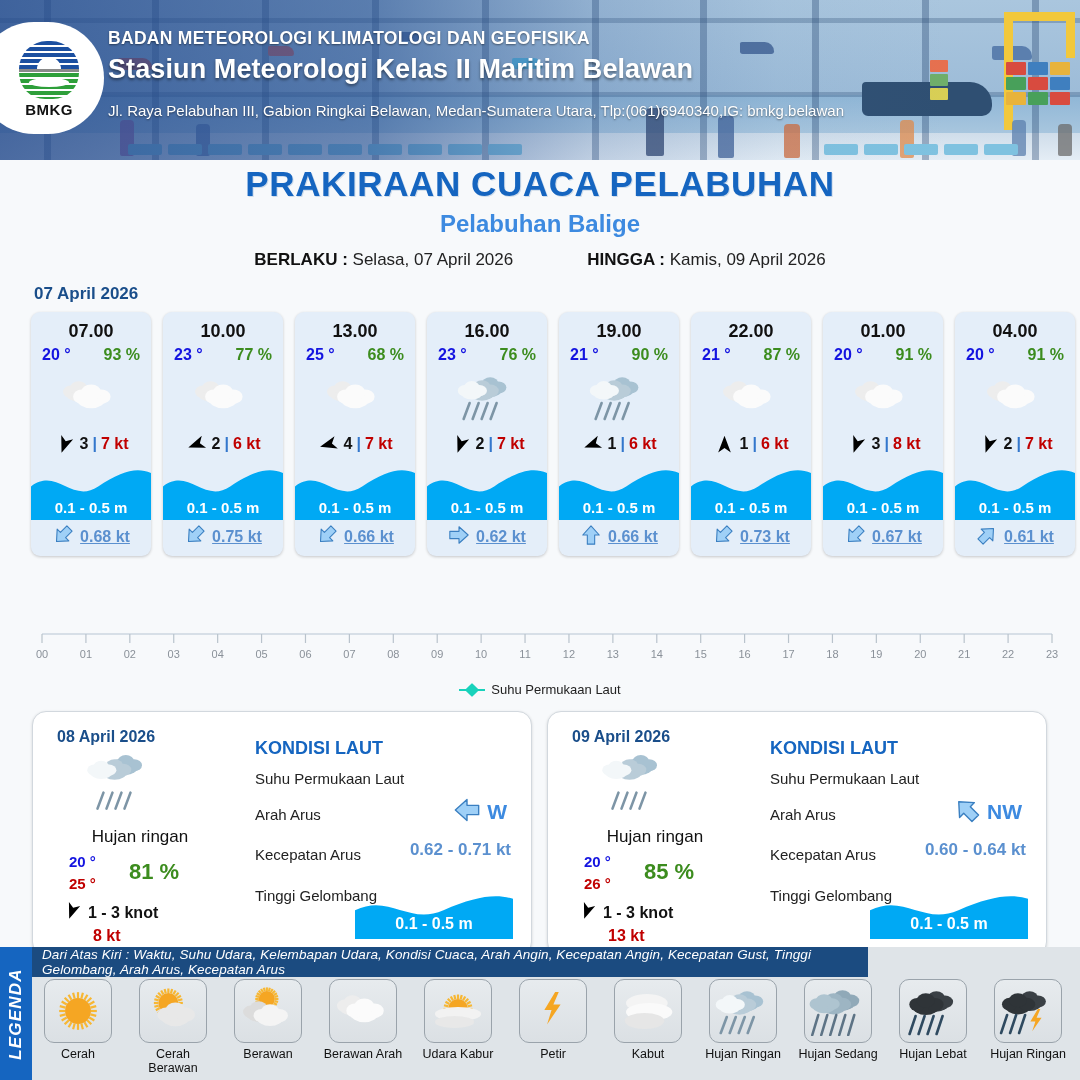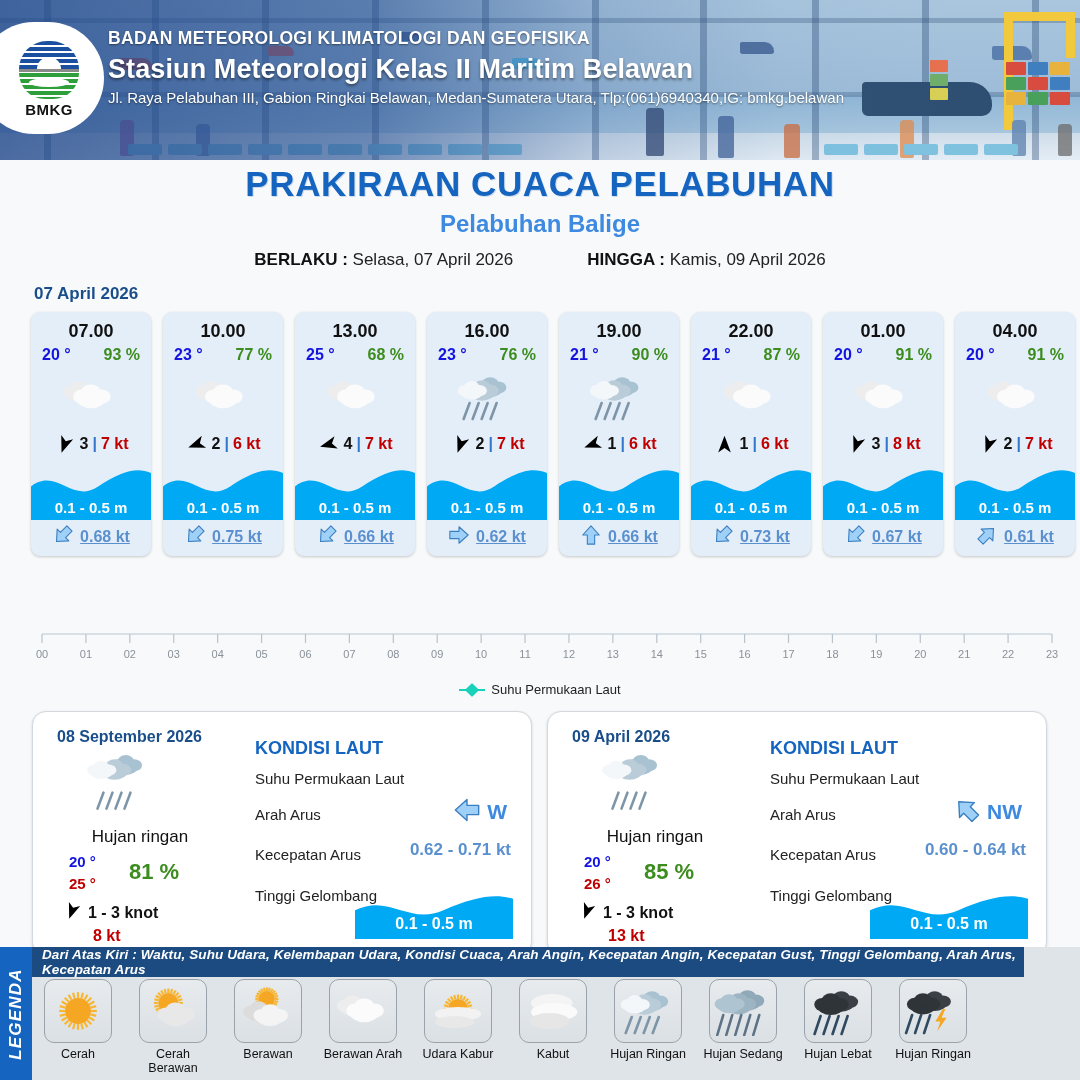--- a/index.html
+++ b/index.html
@@ -64,21 +64,21 @@
     content:""; position:absolute; left:10px; top:5px; width:40px; height:9px;
     background:#fff; border-radius:50%;
   }
   .logo-text { font-size:15px; font-weight:bold; color:#111; letter-spacing:.4px; margin-top:2px;}
 
   .hdr-texts { position:absolute; left:108px; top:28px; z-index:5; }
   .hdr-line1 { font-size:17.5px; font-weight:bold; color:#fff; letter-spacing:.3px;
                text-shadow:0 1px 2px rgba(0,0,0,.45); }
   .hdr-line2 { font-size:27px; font-weight:bold; color:#fff; margin-top:5px;
                letter-spacing:.1px; text-shadow:0 2px 3px rgba(0,0,0,.45); }
-  .hdr-line3 { font-size:15px; color:#fff; margin-top:4px;
+  .hdr-line3 { font-size:15px; color:#fff; margin-top:17px;
                text-shadow:0 1px 2px rgba(0,0,0,.5); }
 
   
   .title-main {
     text-align:center; margin-top:4px;
     font-size:35px; font-weight:bold; color:#1565c0;
     letter-spacing:.6px;
     text-shadow:1px 1px 0 #cfdcea;
   }
   .title-sub {
@@ -187,23 +187,23 @@
   .legenda-side {
     position:absolute; left:0; top:0; width:32px; height:133px;
     background:#1565c0;
     display:flex; align-items:center; justify-content:center;
   }
   .legenda-side span {
     transform:rotate(-90deg); white-space:nowrap;
     color:#fff; font-size:17px; font-weight:bold; font-style:italic; letter-spacing:1.2px;
   }
   .legenda-note {
-    position:absolute; left:32px; top:0; width:992px; height:30px;
+    position:absolute; left:32px; top:0; width:836px; height:30px;
     background:#1b4b80; color:#fff;
-    font-size:13.5px; font-style:italic; font-weight:bold;
+    font-size:13.5px; font-style:italic; font-weight:normal;
     display:flex; align-items:center; padding-left:10px;
     letter-spacing:.1px;
   }
   .legenda-items {
     position:absolute; left:36px; top:32px; width:1040px;
     display:flex; gap:11px;
   }
   .lg-item { width:84px; display:flex; flex-direction:column; align-items:center; }
   .lg-box {
     width:68px; height:64px; border:1px solid #9aa3ab; border-radius:10px;
@@ -770,21 +770,21 @@
       <text x="1022" y="50" font-size="11" fill="#8a9199" text-anchor="middle" font-family="Liberation Sans, sans-serif">23</text>
     </svg>
 </div>
 <div class="chart-legend">
   <span class="lg-marker"></span>
   <span>Suhu Permukaan Laut</span>
 </div>
 
 <div class="panels" id="panels">
     <div class="panel">
-      <div class="p-date">08 September 2026</div>
+      <div class="p-date">08 April 2026</div>
      <div class="p-icon"><svg width="84" height="72" viewBox="0 0 84 72">
           <g transform="translate(25.2,5.76) scale(0.6)">
     <ellipse cx="26" cy="22" rx="20" ry="13" fill="#a8c2d2"></ellipse>
     <ellipse cx="13" cy="19" rx="12" ry="10" fill="#a8c2d2"></ellipse>
     <ellipse cx="40" cy="19" rx="13" ry="10" fill="#a8c2d2"></ellipse>
     <ellipse cx="26" cy="13" rx="14" ry="11" fill="#a8c2d2"></ellipse>
   </g>
           <g transform="translate(13.44,10.080000000000002) scale(0.62)">
     <ellipse cx="26" cy="22" rx="20" ry="13" fill="#b9ccd8"></ellipse>
     <ellipse cx="13" cy="19" rx="12" ry="10" fill="#b9ccd8"></ellipse>
@@ -1063,20 +1063,28 @@
             <circle cx="29" cy="23" r="10" fill="#f5a623"></circle>
             <ellipse cx="29" cy="28.000000000000004" rx="23.200000000000003" ry="7" fill="#f2f2f2"></ellipse>
             <ellipse cx="25.52" cy="36" rx="19.720000000000002" ry="6" fill="#e8e8e8"></ellipse>
           </svg>
         </div>
      <div class="lg-cap">Udara Kabur</div>
       </div>
       <div class="lg-item">
         <div class="lg-box">
           <svg width="58" height="50" viewBox="0 0 58 50">
+            <path transform="translate(18.56,6) scale(0.9)" d="M14 0 L2 20 L10 20 L5 36 L20 14 L12 14 L18 0 Z" fill="#f5a623"></path>
+          </svg>
+        </div>
+     <div class="lg-cap">Petir</div>
+      </div>
+      <div class="lg-item">
+        <div class="lg-box">
+          <svg width="58" height="50" viewBox="0 0 58 50">
             <ellipse cx="27.84" cy="17" rx="20.88" ry="9" fill="#f4f4f4"></ellipse>
             <ellipse cx="30.16" cy="26" rx="23.200000000000003" ry="9" fill="#fafafa"></ellipse>
             <ellipse cx="25.52" cy="35" rx="19.720000000000002" ry="8" fill="#e6e6e6"></ellipse>
           </svg>
         </div>
      <div class="lg-cap">Kabut</div>
       </div>
       <div class="lg-item">
         <div class="lg-box">
           <svg width="58" height="50" viewBox="0 0 58 50">

